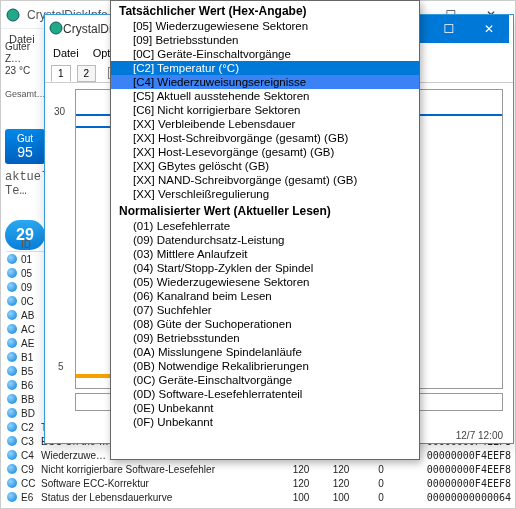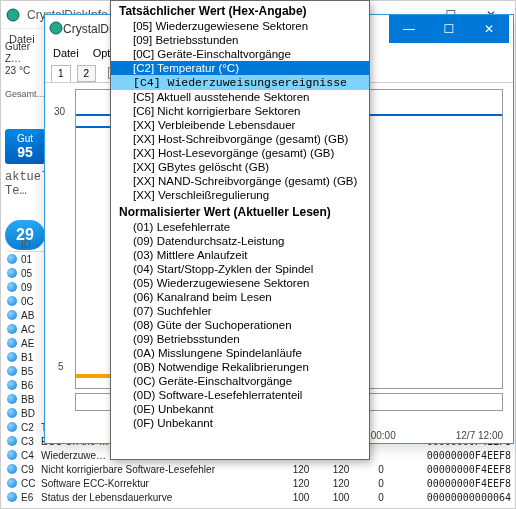--- a/index.html
+++ b/index.html
@@ -11,21 +11,21 @@
   .titlebar .icon { width: 16px; height: 16px; margin-right: 6px; display: flex; align-items: center; justify-content: center; font-size: 10px; }
   .titlebar .title { flex: 1; font-size: 12px; color: #555; }
   .winbtns { display: flex; }
   .winbtn { width: 40px; height: 28px; display: flex; align-items: center; justify-content: center; font-size: 12px; color: #333; }
 
   .menubar { height: 20px; padding: 0 8px; display: flex; gap: 14px; font-size: 11px; color: #333; align-items: center; }
 
   .left-strip { position: absolute; left: 4px; top: 40px; width: 40px; }
   .tempbox { font-size: 10px; color: #333; line-height: 1.2; }
   .healthbox { margin-top: 30px; background: linear-gradient(#0088e8,#005fbf); color: #fff; border-radius: 3px; padding: 4px 10px; text-align: center; font-size: 10px; }
-  .healthbox .big { font-size: 14px; font-weight: bold; }
+  .healthbox .big { font-size: 14px; font-weight: normal; }
   .tempblue { margin-top: 22px; background: linear-gradient(#2aa8f2,#0a7fd8); color:#fff; border-radius: 16px; padding: 6px 2px; text-align:center; }
   .tempblue .big { font-size: 16px; font-weight: bold; }
   .small-label { font-size: 12px; color: #555; margin-top: 6px; display:block;font-family:Liberation Mono, monospace;}
   .gesamt { font-size: 9px; color:#555; margin-top:12px; display:block;}
 
   
   .graph-window { position: absolute; left: 44px; top: 14px; width: 470px; height: 430px; border: 1px solid #3399dd; background: #fff; box-shadow: 0 4px 12px rgba(0,0,0,.15); }
   .graph-titlebar { height: 28px; background: #fff; display: flex; align-items: center; padding: 0 4px; }
   .graph-titlebar .title { flex: 1; color: #333; font-size: 12px; }
   .graph-winbtns .winbtn { background: #0078d7; color: #fff; width: 40px; height: 28px; }
@@ -39,25 +39,25 @@
   .cb { width:12px; height:12px; border:1px solid #888;}
   .graph-area { position: relative; margin: 6px 10px 2px 30px; height: 300px; border: 1px solid #999; background: #fff; }
   .axis-label { position: absolute; font-size: 10px; color: #444; }
   .plotline { position:absolute; left:0; right:0; border-top:2px solid #0066cc; }
   .plotstep { position:absolute; left:0; width:20%; border-top:2px solid #0066cc; }
   .orange { position:absolute; left:0; width:18%; height:4px; background:#f4a200; bottom:10px;}
   .graph-legend { position:absolute; bottom:2px; left:40px; right:10px; display:flex; justify-content:flex-end; gap:60px; font-size:10px; color:#444;}
   .mini-area { margin: 4px 10px 4px 30px; height: 18px; border:1px solid #999; background:#fff;}
 
   
-  .dropdown { position: absolute; left: 110px; top: 0px; width: 260px; height: 460px; background: #fff; border: 1px solid #666; box-shadow: 2px 3px 8px rgba(0,0,0,.3); z-index: 50; overflow: hidden; }
+  .dropdown { position: absolute; left: 110px; top: 0px; width: 310px; height: 460px; background: #fff; border: 1px solid #666; box-shadow: 2px 3px 8px rgba(0,0,0,.3); z-index: 50; overflow: hidden; }
   .dd-head { font-weight: bold; font-size: 12px; padding: 3px 8px 1px 8px; }
   .dd-item { font-size: 11.5px; padding: 1px 8px 1px 22px; white-space: nowrap; cursor: default; }
   .dd-item.sel { background: #0078d7; color: #fff; }
-  .dd-item.hl { background: #7dd3fc; font-family: Liberation Mono, monospace; }
+  .dd-item.hl { background: #3b82f6; }
 
   
   .smart-list { position:absolute; left:6px; bottom:4px; width:504px; font-size:10px; color:#222; }
   .smart-row { display:flex; align-items:center; height:14px; }
   .led { width:10px; height:10px; border-radius:50%; background: radial-gradient(circle at 35% 35%, #8fd3ff, #0a7fd8); margin-right:4px; flex-shrink:0;}
   .c-id { width:20px; }
   .c-name { flex:1; overflow:hidden; text-overflow:ellipsis; white-space:nowrap; }
   .c-v { width:40px; text-align:center; }
   .c-raw { width:110px; text-align:right; font-family:"Consolas",monospace;}
   .hdr { color:#555; font-weight:normal; border-bottom:1px solid #ddd;}

